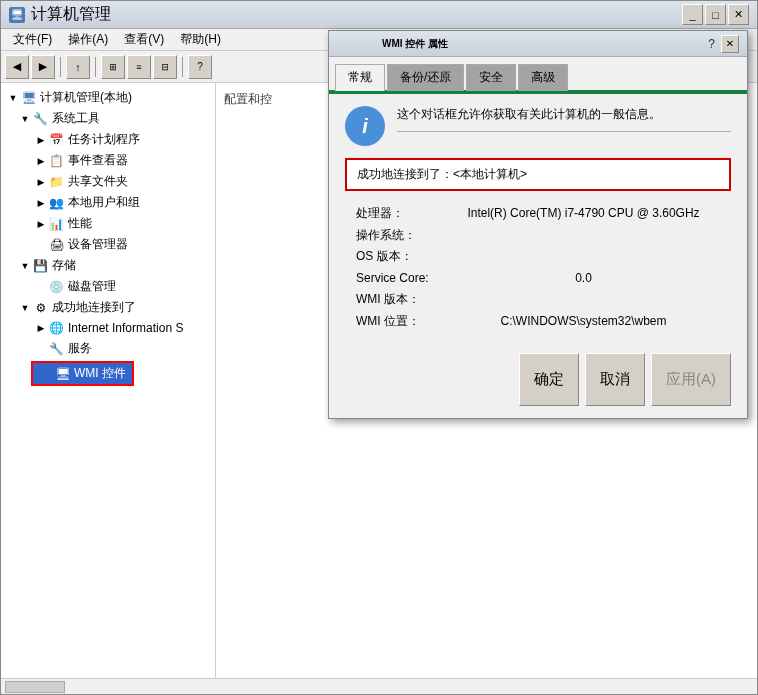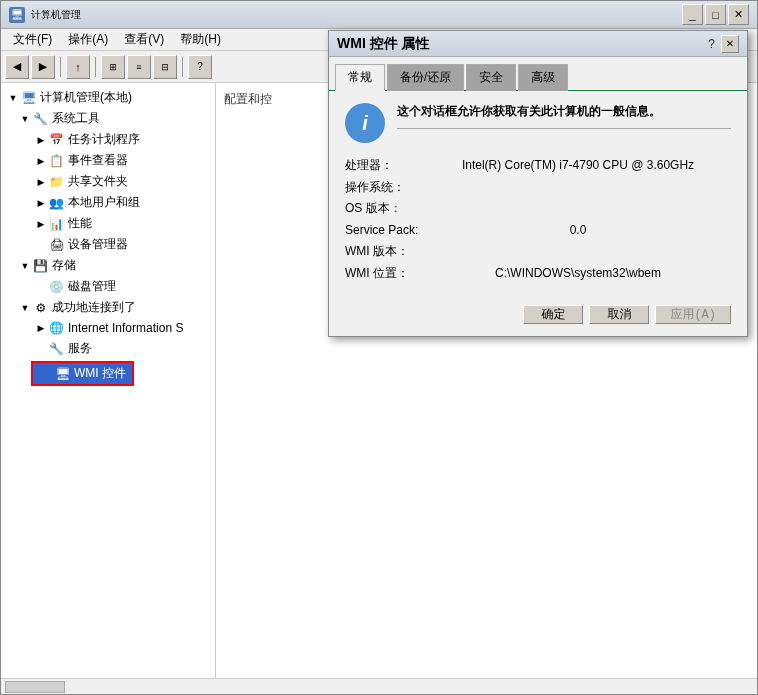--- a/index.html
+++ b/index.html
@@ -39,21 +39,21 @@
       margin-right: 6px;
       background: #4a7cb5;
       border-radius: 2px;
       display: flex;
       align-items: center;
       justify-content: center;
       color: white;
       font-size: 10px;
     }
     .title-bar-text {
-      font-size: 10px;
+      font-size: 16px;
       color: #000;
       flex: 1;
     }
     .title-bar-buttons {
       display: flex;
       gap: 2px;
     }
     .title-btn {
       width: 21px;
       height: 21px;
@@ -188,22 +188,23 @@
     .dialog-title-bar {
       background: linear-gradient(to bottom, #dde4ec, #c8d0da);
       height: 26px;
       display: flex;
       align-items: center;
       padding: 0 8px;
       border-bottom: 1px solid #aaa;
     }
     .dialog-title-text {
       flex: 1;
-      font-size: 14px;
+      font-size: 10px;
       font-weight: bold;
+      margin-left: 45px;
     }
     .dialog-title-actions {
       display: flex;
       align-items: center;
       gap: 6px;
     }
     .dialog-help-btn {
       font-size: 12px;
       cursor: pointer;
       color: #333;
@@ -220,21 +221,21 @@
       justify-content: center;
       font-size: 10px;
       cursor: pointer;
     }
 
     
     .dialog-tabs {
       display: flex;
       padding: 6px 6px 0;
       background: #f0f0f0;
-      border-bottom: 1px solid #15803d;
+      border-bottom: 4px solid #15803d;
     }
     .tab {
       padding: 4px 12px;
       background: #a3a3a3;
       border: 1px solid #aaa;
       border-bottom: none;
       cursor: pointer;
       font-size: 12px;
       margin-right: 2px;
       position: relative;
@@ -286,48 +287,49 @@
       font-size: 12px;
     }
 
     
     .info-table {
       font-size: 12px;
       line-height: 1.8;
     }
     .info-row {
       display: flex;
+      margin-left: 11px;
     }
     .info-label {
       min-width: 80px;
       white-space: nowrap;
     }
     .info-value {
       flex: 1;
       text-align: center;
     }
 
     
     .dialog-bottom {
       display: flex;
       gap: 6px;
       padding: 8px 16px 12px;
       justify-content: flex-end;
       background: #f0f0f0;
     }
     .dialog-btn {
       min-width: 60px;
-      padding: 0 14px;
+      padding: 16px 14px;
       background: #d4d0c8;
       border: 1px solid #888;
       border-top-color: #fff;
       border-left-color: #fff;
-      font-size: 12px;
-      cursor: pointer;
-      font-family: Liberation Mono, monospace;
+      font-size: 15px;
+      cursor: pointer;
+      font-family: Liberation Sans, sans-serif;
     }
 
     
     .h-scrollbar {
       height: 16px;
       background: #f0f0f0;
       border-top: 1px solid #ccc;
       display: flex;
       align-items: center;
     }
@@ -508,40 +510,43 @@
       <div class="tab">高级</div>
     </div>
 
     <div class="dialog-content">
 
       <div class="dialog-header-row">
         <div class="dialog-info-icon">
           <span style="font-style:italic;font-weight:bold;">i</span>
         </div>
         <div style="flex:1">
-          <div style="margin-bottom:8px;font-weight:bold;">这个对话框允许你获取有关此计算机的一般信息。</div>
+          <div style="margin-bottom:8px;">这个对话框允许你获取有关此计算机的一般信息。</div>
           <div class="dialog-divider"></div>
         </div>
       </div>
 
+      <div class="connection-box">
+        <span>成功地连接到了：&lt;本地计算机&gt;</span>
+      </div>
 
       <div class="info-table">
 
         <div class="info-row">
           <span class="info-label">处理器：</span>
           <span class="info-value">Intel(R) Core(TM) i7-4790 CPU @ 3.60GHz</span>
         </div>
         <div class="info-row">
           <span class="info-label">操作系统：</span>
         </div>
         <div class="info-row">
           <span class="info-label">OS 版本：</span>
         </div>
         <div class="info-row">
-          <span class="info-label">Service Pack:</span>
+          <span class="info-label">Service Core:</span>
           <span class="info-value">0.0</span>
         </div>
         <div class="info-row">
           <span class="info-label">WMI 版本：</span>
         </div>
         <div class="info-row">
           <span class="info-label">WMI 位置：</span>
           <span class="info-value">C:\WINDOWS\system32\wbem</span>
         </div>
 

